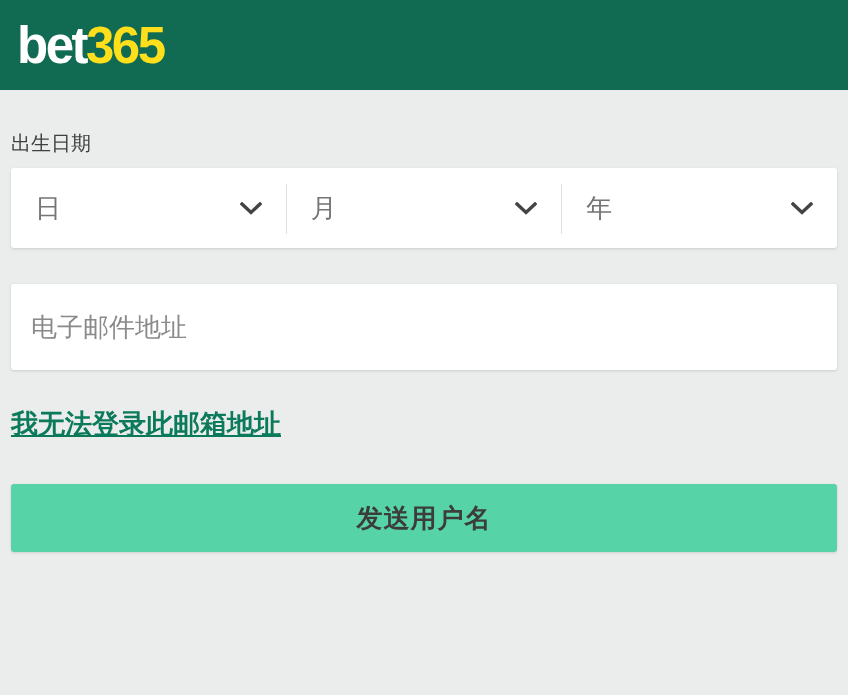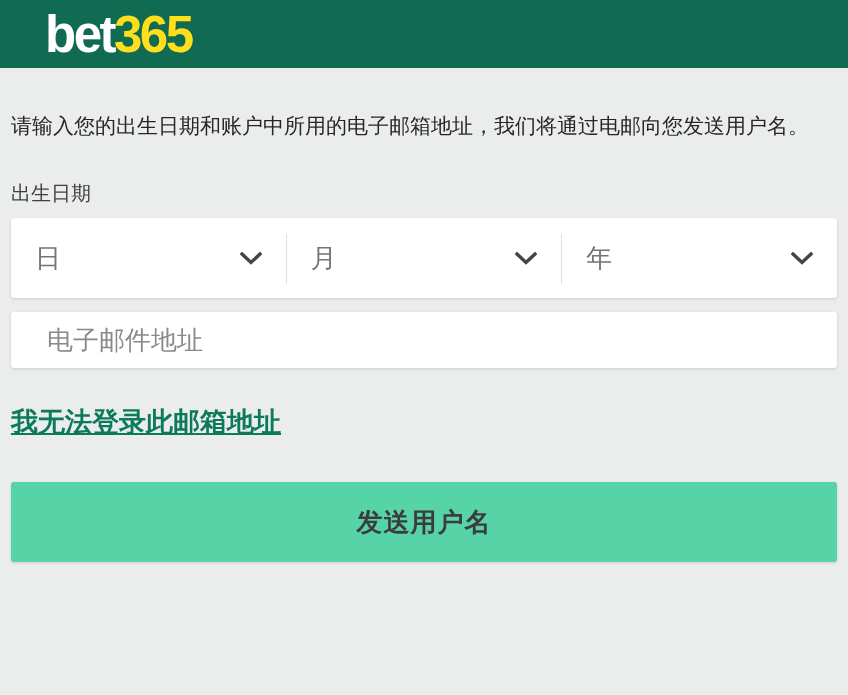--- a/index.html
+++ b/index.html
@@ -3,25 +3,25 @@
 <meta charset="utf-8">
 <style>
   * { box-sizing: border-box; margin: 0; padding: 0; }
   html, body {
     width: 848px; height: 695px;
     background: #ebecec;
     font-family: "Liberation Sans", "DejaVu Sans", sans-serif;
     overflow: hidden;
   }
   .header {
-    height: 68px;
+    height: 90px;
     background: #116b52;
     display: flex;
     align-items: center;
-    padding-left: 45px;
+    padding-left: 17px;
   }
   .logo {
     font-size: 51px;
     font-weight: 700;
     letter-spacing: -2.5px;
     line-height: 1;
     cursor: pointer;
   }
   .logo .bet { color: #ffffff; }
   .logo .n365 { color: #ffdf1b; }
@@ -71,28 +71,28 @@
     color: #757575;
   }
   .divider {
     width: 1px;
     background: #e0e0e0;
     margin: 16px 0 14px 0;
   }
   .chevron { display: block; }
 
   .email-field {
-    margin-top: 14px;
+    margin-top: 36px;
     width: 100%;
-    height: 56px;
+    height: 86px;
     background: #ffffff;
     border: none;
     border-radius: 3px;
     box-shadow: 0 1px 3px rgba(0,0,0,0.14);
-    padding: 0 36px;
+    padding: 0 20px;
     font-size: 26px;
     color: #333333;
     font-family: "Liberation Sans", "DejaVu Sans", sans-serif;
     outline: none;
   }
   .email-field::placeholder { color: #8a8a8a; opacity: 1; }
 
   .help-link {
     display: inline-block;
     margin-top: 43px;
@@ -100,21 +100,21 @@
     line-height: 22px;
     font-weight: 700;
     color: #0b7a5b;
     text-decoration: underline;
     cursor: pointer;
   }
 
   .submit-btn {
     margin-top: 47px;
     width: 100%;
-    height: 80px;
+    height: 68px;
     background: #56d4a7;
     border: none;
     border-radius: 3px;
     box-shadow: 0 1px 3px rgba(0,0,0,0.12);
     font-size: 26px;
     font-weight: 700;
     color: #3c3c3c;
     font-family: "Liberation Sans", "DejaVu Sans", sans-serif;
     cursor: pointer;
     letter-spacing: 1px;
@@ -125,21 +125,20 @@
 
 <div class="header">
   <div class="logo">
     <span class="bet">bet</span><span class="n365">365</span>
   </div>
 </div>
 
 <div class="main">
 
 
-  <p class="instruction">请输入您的出生日期和账户中所用的电子邮箱地址，我们将通过电邮向您发送用户名。</p>
 
   <div class="dob-label">出生日期</div>
 
   <div class="dob-row">
     <div class="dob-cell">
       <span class="sel-label">日</span>
       <svg class="chevron" width="22" height="13" viewBox="0 0 22 13">
         <path d="M2 2 L11 10.5 L20 2" fill="none" stroke="#444444" stroke-width="3.4" stroke-linecap="square"></path>
       </svg>
     </div>

